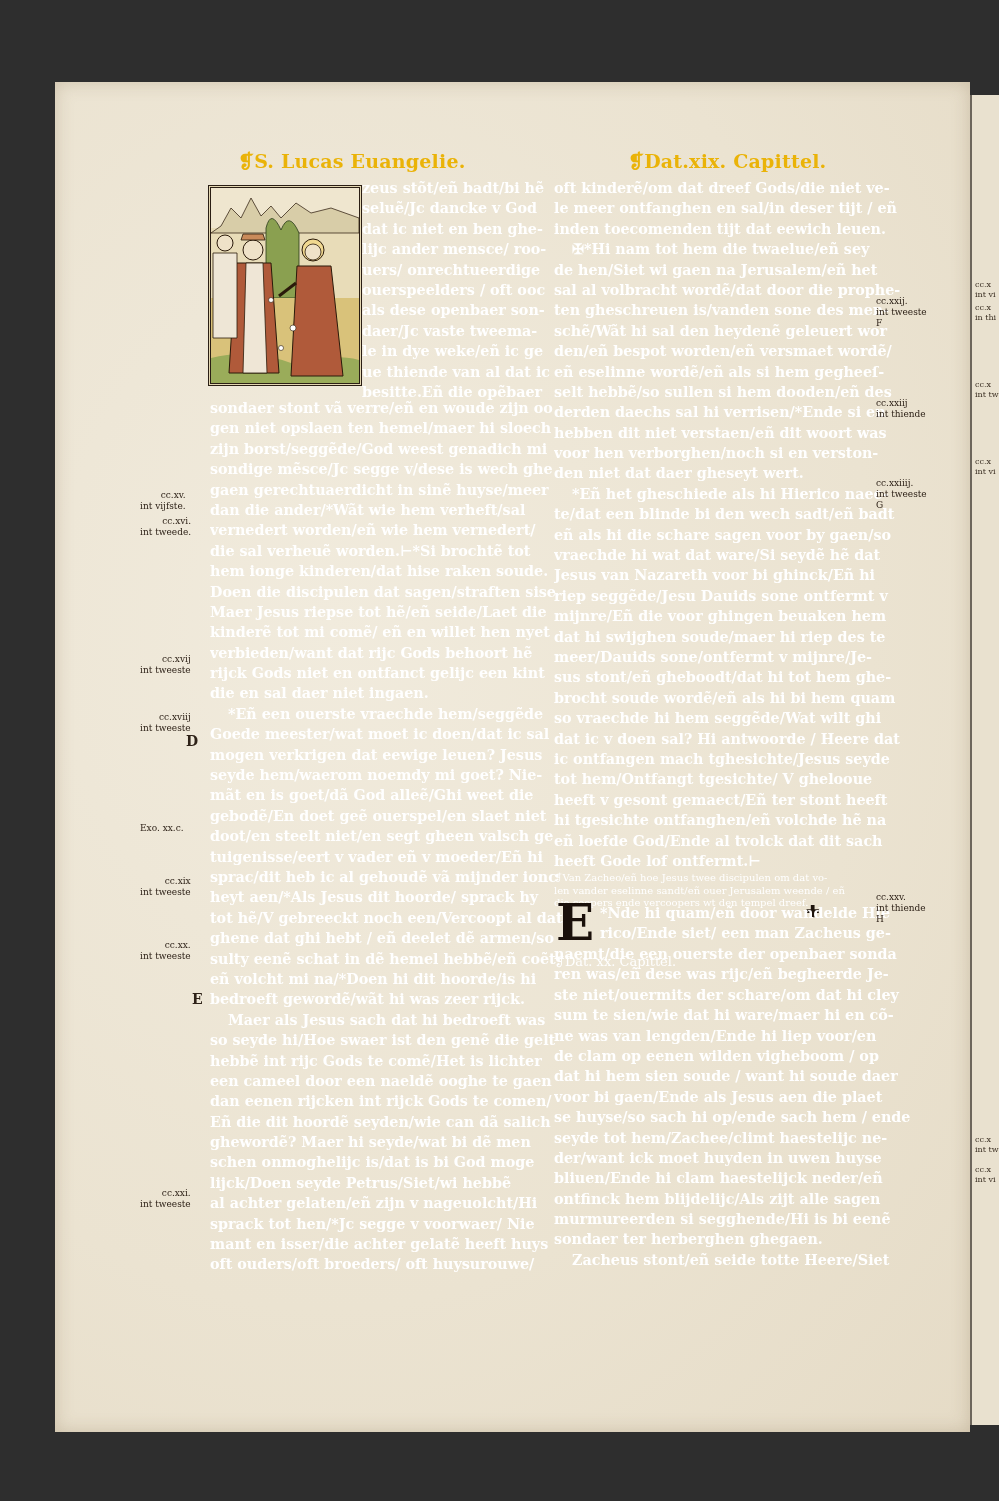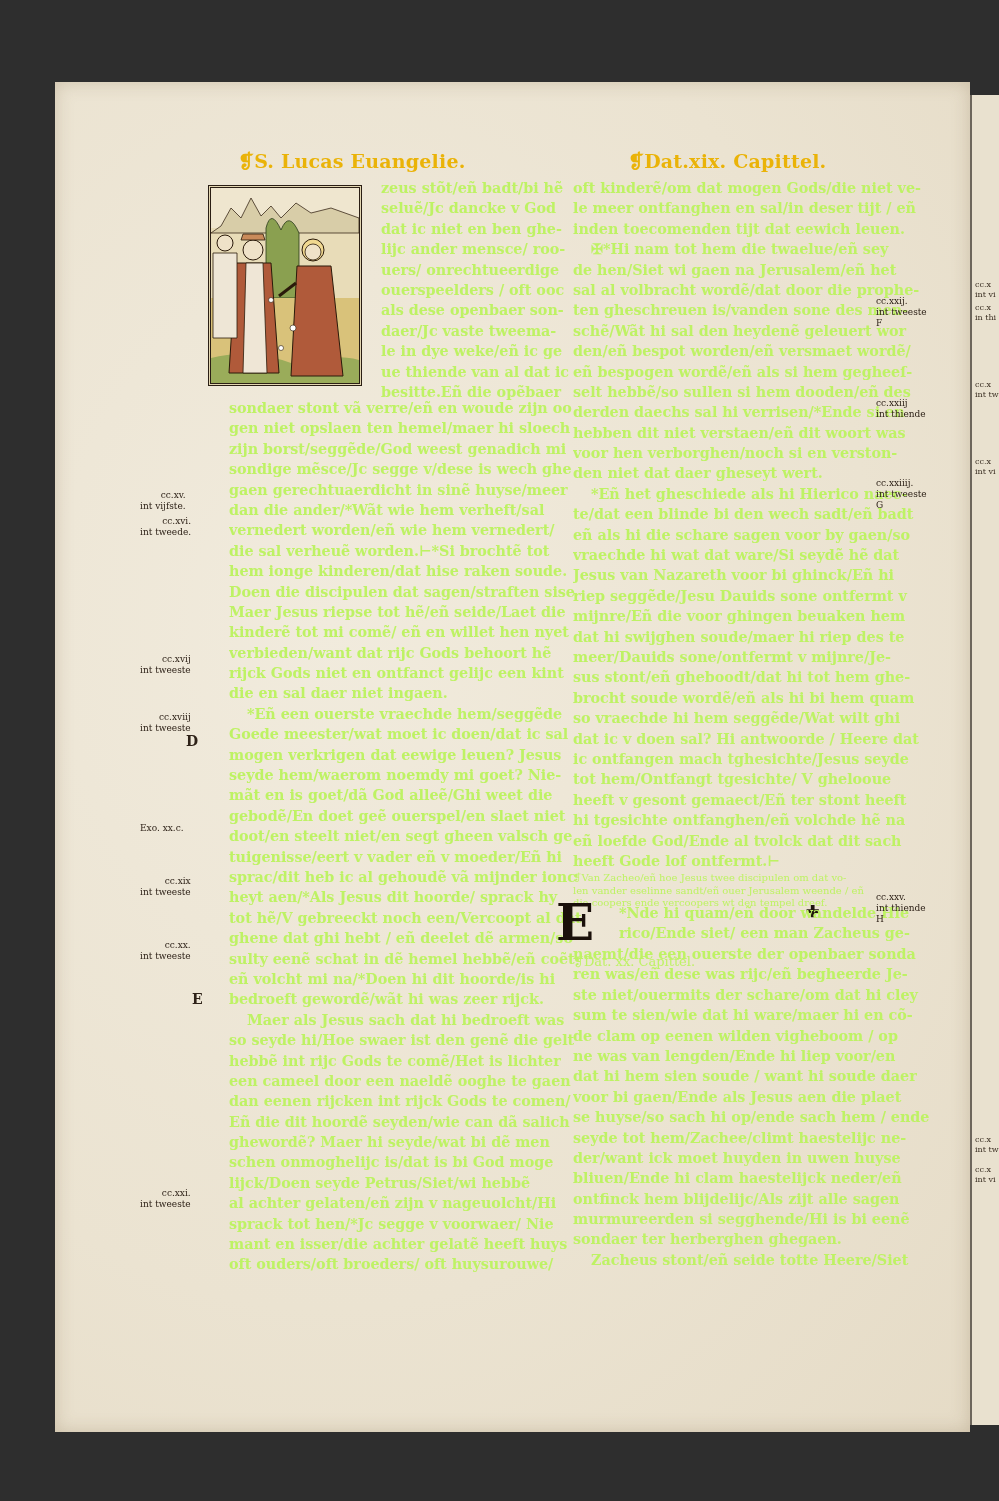--- a/index.html
+++ b/index.html
@@ -20,22 +20,22 @@
   }
   .next-strip-notes { position:absolute; left:0; top:0; width:29px; }
   .next-strip-notes div {
     position:absolute; left:3px; font-size:8px; line-height:9px; color:#3a2e22; white-space:pre;
   }
   .running-head {
     position:absolute; font-weight:bold; font-size:19px; color:#eab308;
     letter-spacing:0.2px;
   }
   .col {
-    position:absolute; color:#bef264; font-weight:bold;
-    font-size:14.3px; line-height:20.4px; white-space:nowrap;padding-left:19px;
+    position:absolute; color:#ffffff; font-weight:bold;
+    font-size:14.3px; line-height:20.4px; white-space:nowrap;
   }
   .col .ln { height:20.4px; overflow:hidden; }
   .col .ln.indent { padding-left:18px; }
   .col .ln.small { font-size:10px; line-height:12.5px; height:12.5px; font-weight:normal; }
   .col .ln.chapter { text-align:left; font-size:13px;margin-top:46px; }
   .margin-note {
     position:absolute; font-size:9px; line-height:11px; color:#2e2218; text-align:right;
     white-space:pre; font-weight:normal;
   }
   .woodcut {
@@ -171,30 +171,30 @@
 <div class="margin-note" style="left:140px; top:823px;">Exo. xx.c.</div>
 <div class="margin-note" style="left:140px; top:876px;">cc.xix
 int tweeste</div>
 <div class="margin-note" style="left:140px; top:940px;">cc.xx.
 int tweeste</div>
 <div class="margin-note" style="left:192px; top:994px; font-size:14px; font-weight:bold;">E</div>
 <div class="margin-note" style="left:140px; top:1188px;">cc.xxi.
 int tweeste</div>
 
 <div class="col" style="left:554px; top:178px;">
-  <div class="ln">oft kinderẽ/om dat mogen Gods/die niet ve-</div>
+  <div class="ln">oft kinderẽ/om dat dreef Gods/die niet ve-</div>
   <div class="ln">le meer ontfanghen en sal/in deser tijt / eñ</div>
   <div class="ln">inden toecomenden tijt dat eewich leuen.</div>
   <div class="ln indent">✠*Hi nam tot hem die twaelue/eñ sey</div>
   <div class="ln">de hen/Siet wi gaen na Jerusalem/eñ het</div>
   <div class="ln">sal al volbracht wordẽ/dat door die prophe-</div>
   <div class="ln">ten gheschreuen is/vanden sone des men-</div>
   <div class="ln">schẽ/Wãt hi sal den heydenẽ geleuert wor</div>
   <div class="ln">den/eñ bespot worden/eñ versmaet wordẽ/</div>
-  <div class="ln">eñ bespogen wordẽ/eñ als si hem gegheeſ-</div>
+  <div class="ln">eñ eselinne wordẽ/eñ als si hem gegheeſ-</div>
   <div class="ln">selt hebbẽ/so sullen si hem dooden/eñ des</div>
   <div class="ln">derden daechs sal hi verrisen/*Ende si en</div>
   <div class="ln">hebben dit niet verstaen/eñ dit woort was</div>
   <div class="ln">voor hen verborghen/noch si en verston-</div>
   <div class="ln">den niet dat daer gheseyt wert.</div>
   <div class="ln indent">*Eñ het gheschiede als hi Hierico naec-</div>
   <div class="ln">te/dat een blinde bi den wech sadt/eñ badt</div>
   <div class="ln">eñ als hi die schare sagen voor by gaen/so</div>
   <div class="ln">vraechde hi wat dat ware/Si seydẽ hẽ dat</div>
   <div class="ln">Jesus van Nazareth voor bi ghinck/Eñ hi</div>
@@ -227,22 +227,22 @@
 <div class="initial" style="left:556px; top:898px;">E</div>
 <div class="col" style="left:600px; top:903px;">
   <div class="ln">*Nde hi quam/eñ door wandelde Hie</div>
   <div class="ln">rico/Ende siet/ een man Zacheus ge-</div>
 </div>
 <div class="col" style="left:554px; top:944px;">
   <div class="ln">naemt/die een ouerste der openbaer sonda</div>
   <div class="ln">ren was/eñ dese was rijc/eñ begheerde Je-</div>
   <div class="ln">ste niet/ouermits der schare/om dat hi cley</div>
   <div class="ln">sum te sien/wie dat hi ware/maer hi en cõ-</div>
+  <div class="ln">ne was van lengden/Ende hi liep voor/en</div>
   <div class="ln">de clam op eenen wilden vigheboom / op</div>
-  <div class="ln">ne was van lengden/Ende hi liep voor/en</div>
   <div class="ln">dat hi hem sien soude / want hi soude daer</div>
   <div class="ln">voor bi gaen/Ende als Jesus aen die plaet</div>
   <div class="ln">se huyse/so sach hi op/ende sach hem / ende</div>
   <div class="ln">seyde tot hem/Zachee/climt haestelijc ne-</div>
   <div class="ln">der/want ick moet huyden in uwen huyse</div>
   <div class="ln">bliuen/Ende hi clam haestelijck neder/eñ</div>
   <div class="ln">ontfinck hem blijdelijc/Als zijt alle sagen</div>
   <div class="ln">murmureerden si segghende/Hi is bi eenẽ</div>
   <div class="ln">sondaer ter herberghen ghegaen.</div>
   <div class="ln indent">Zacheus stont/eñ seide totte Heere/Siet</div>

